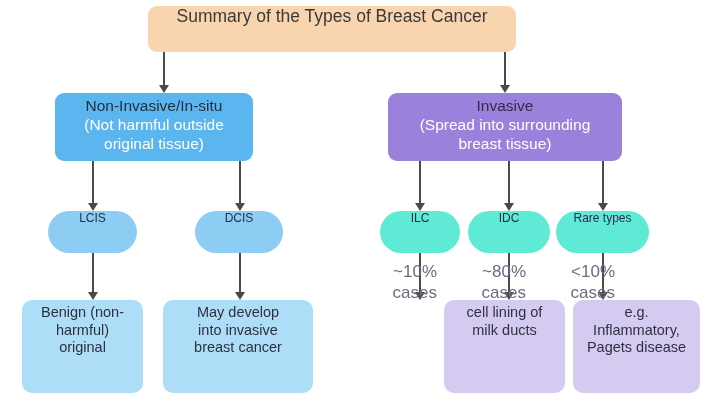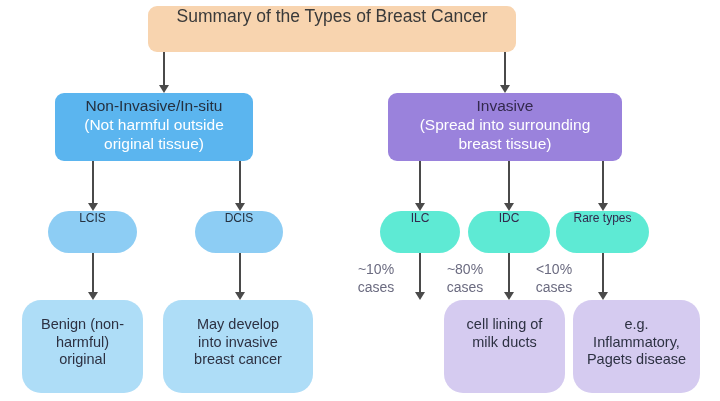--- a/index.html
+++ b/index.html
@@ -63,23 +63,23 @@
   .pill-blue { background: #8dcdf4; color: #25303f; }
   .pill-purple { background: #5eead4; color: #33294d; }
   #lcis-pill { left: 48px;  top: 211px; width: 89px;  height: 42px; }
   #dcis-pill { left: 195px; top: 211px; width: 88px;  height: 42px; }
   #ilc-pill  { left: 380px; top: 211px; width: 80px;  height: 42px; }
   #idc-pill  { left: 468px; top: 211px; width: 82px;  height: 42px; }
   #rare-pill { left: 556px; top: 211px; width: 93px;  height: 42px; }
 
   
   .leaf {
-    border-radius: 19px;
+    border-radius: 10px;
     font-size: 14.5px;
-    padding: 16px 6px;
+    padding: 4px 6px;
   }
   .leaf-blue   { background: #aeddf7; color: #2d3142; }
   .leaf-purple { background: #d5cbf0; color: #2d3142; }
   #benign-box   { left: 22px;  top: 300px; width: 121px; height: 93px; }
   #maydev-box   { left: 163px; top: 300px; width: 150px; height: 93px; }
   #lobules-box  { left: 343px; top: 300px; width: 93px;  height: 93px; }
   #ducts-box    { left: 444px; top: 300px; width: 121px; height: 93px; }
   #raretype-box { left: 573px; top: 300px; width: 127px; height: 93px; }
 
   
@@ -95,25 +95,26 @@
     left: -4px;
     width: 0; height: 0;
     border-left: 5px solid transparent;
     border-right: 5px solid transparent;
     border-top: 8px solid #4a4a4a;
   }
 
   
   .pct {
     position: absolute;
-    font-size: 14px;
+    font-size: 17px;
     line-height: 1.25;
     color: #6b6b80;
-    text-align: center;
+    text-align: right;
     width: 48px;
+    margin-left: 37px;
   }
   #pct-ilc  { left: 352px; top: 261px; }
   #pct-idc  { left: 441px; top: 261px; }
   #pct-rare { left: 530px; top: 261px; }
 </style>
 </head>
 <body>
 
 <div id="canvas">
 

